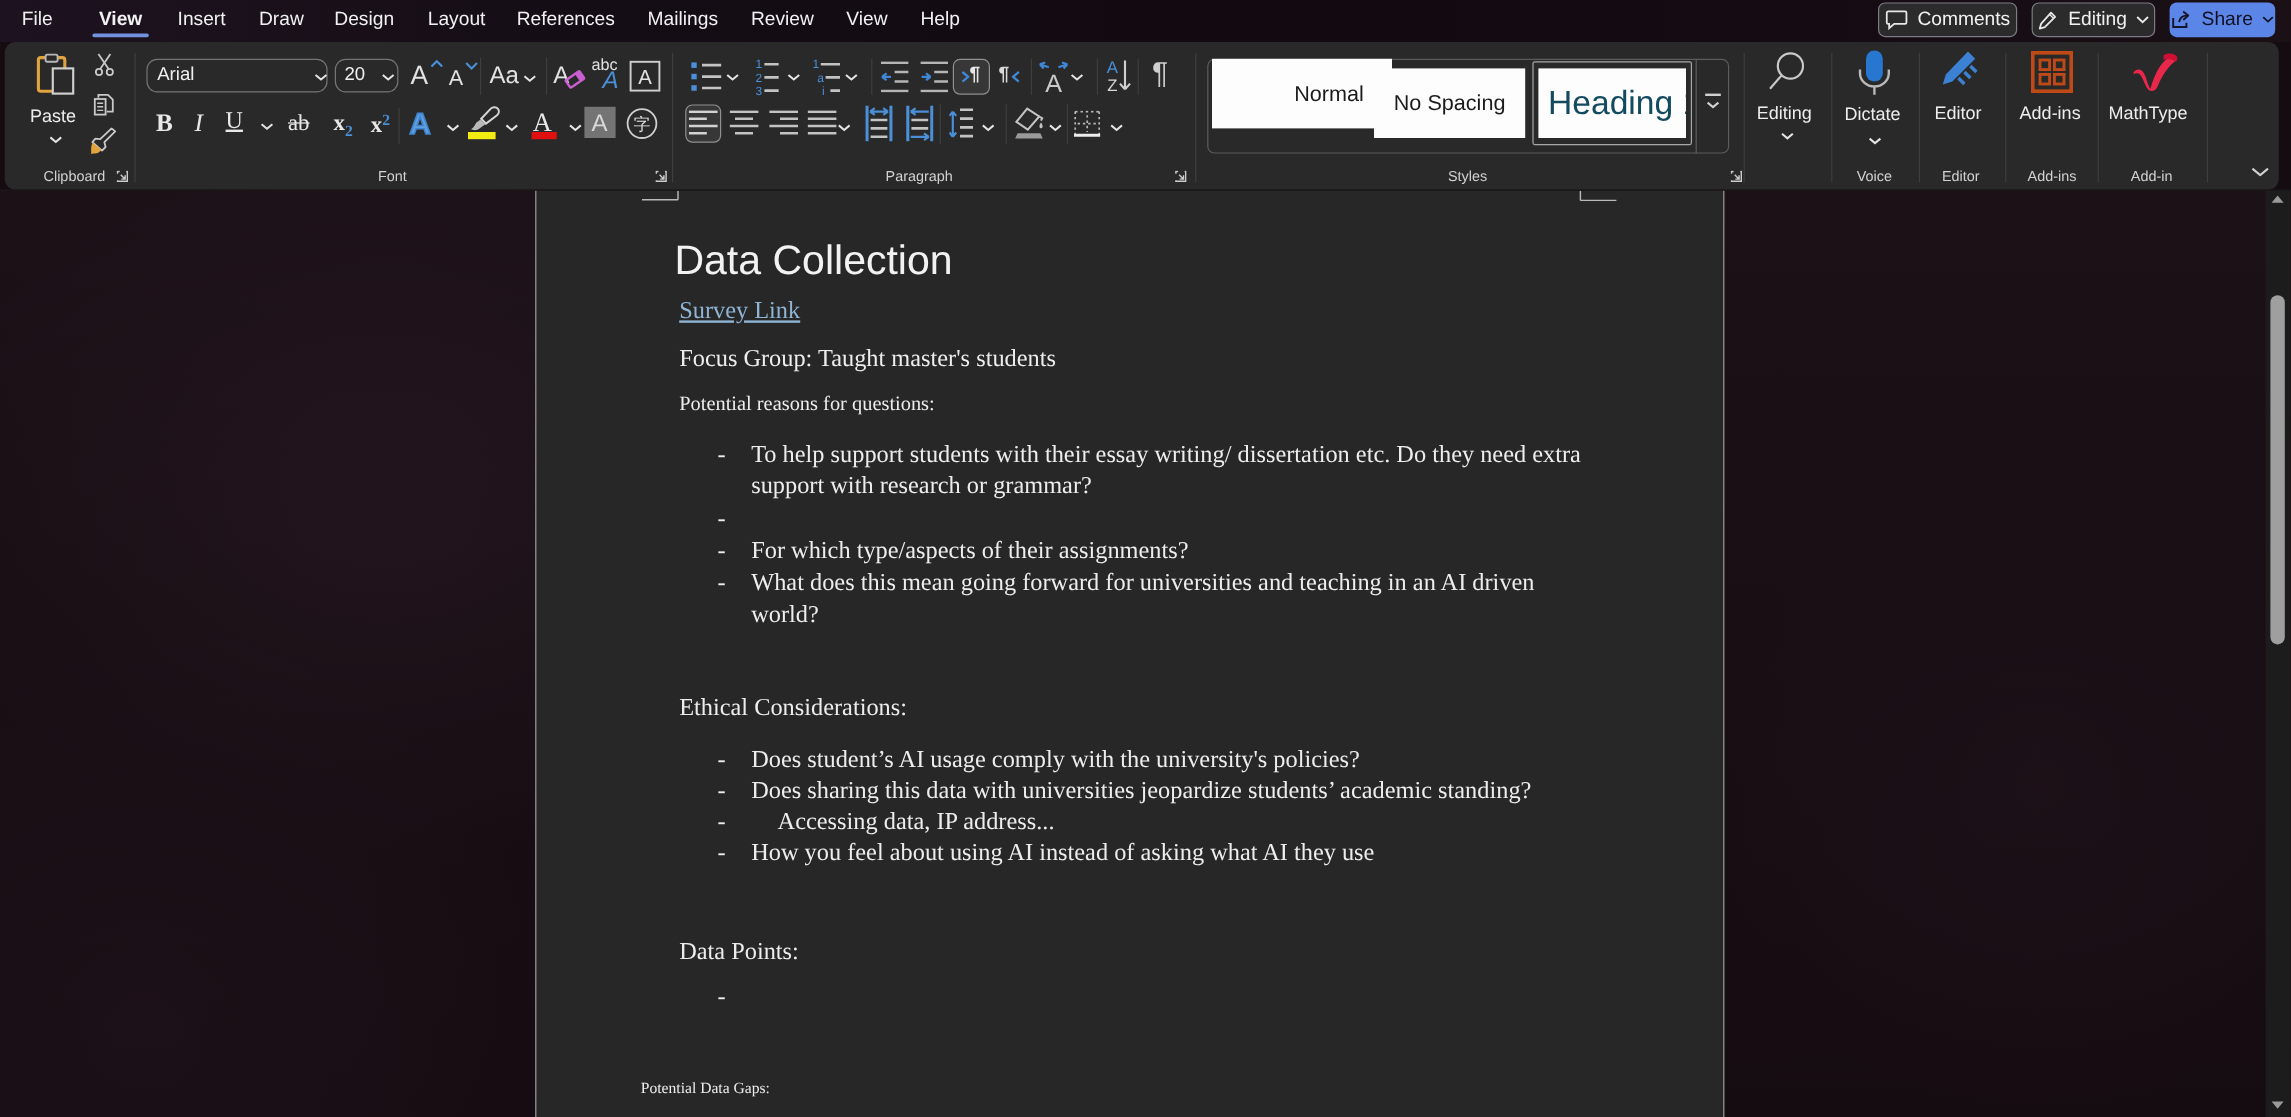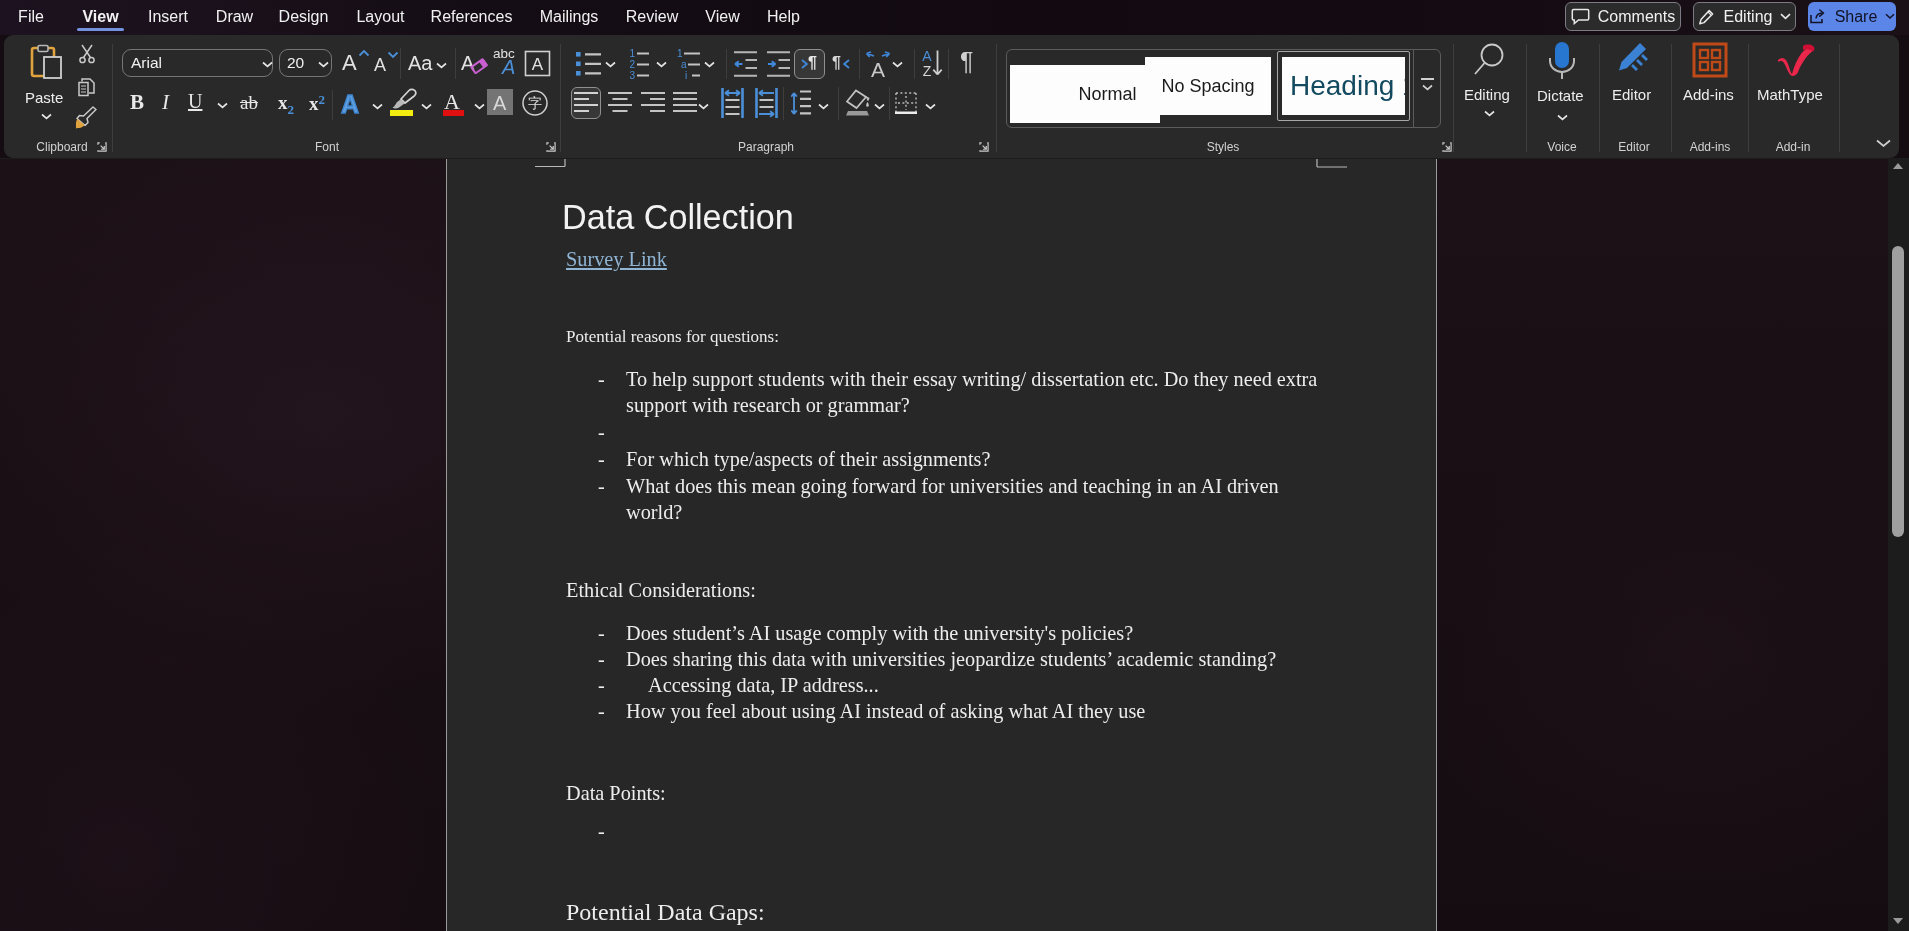--- a/index.html
+++ b/index.html
@@ -312,21 +312,21 @@
     <svg class="chev" style="left:925px;top:103px;" width="11" height="8" viewBox="0 0 11 8">
       <path d="M1 1.5 L5.5 5.279999999999999 L10 1.5" fill="none" stroke="#e4e4e4" stroke-width="1.7"></path>
     </svg>
     <div class="glabel" style="left:721px;width:90px;">Paragraph</div>
     <svg class="launcher" style="left:979px;top:142px;" width="11" height="11" viewBox="0 0 11 11">
       <path d="M1 3 V1 H3 M9 1 H10 V10 H1 V9" fill="none" stroke="#cccccc" stroke-width="1.3"></path>
       <path d="M4 4 L8 8 M8 4.5 V8 H4.5" fill="none" stroke="#cccccc" stroke-width="1.3"></path>
     </svg>
     <div class="sep" style="left:996px;top:44px;height:108px;"></div>
 <div class="abs" style="left:1006px;top:49px;width:435px;height:79px;border:1px solid #5c5c5c;border-radius:6px;"></div>
-    <div class="stylecard" style="left:1010px;top:65px;width:150px;height:58px;padding-left:45px;">Normal</div>
+    <div class="stylecard" style="left:1010px;top:49px;width:150px;height:58px;padding-left:45px;">Normal</div>
     <div class="stylecard" style="left:1145px;top:57px;width:126px;height:58px;">No Spacing</div>
     <div class="abs" style="left:1277px;top:51px;width:133px;height:70px;border:1.5px solid #a8a8a8;border-radius:2px;"></div>
     <div class="stylecard" style="left:1282px;top:57px;width:123px;height:58px;color:#134a5f;font-size:28px;justify-content:flex-start;padding-left:8px;overflow:hidden;white-space:nowrap;">Heading 1</div>
     <div class="abs" style="left:1413px;top:49px;width:28px;height:79px;border-left:1px solid #5c5c5c;"></div>
     <div class="abs" style="left:1421px;top:78px;width:13px;height:2px;background:#d0d0d0;"></div>
     <svg class="chev" style="left:1422px;top:84px;" width="11" height="8" viewBox="0 0 11 8">
       <path d="M1 1.5 L5.5 5.279999999999999 L10 1.5" fill="none" stroke="#d0d0d0" stroke-width="1.7"></path>
     </svg>
     <div class="glabel" style="left:1178px;width:90px;">Styles</div>
     <svg class="launcher" style="left:1442px;top:142px;" width="11" height="11" viewBox="0 0 11 11">
@@ -382,20 +382,21 @@
       <path d="M1 1.5 L7.5 6.96 L14 1.5" fill="none" stroke="#d0d0d0" stroke-width="1.7"></path>
     </svg>
 <div id="canvas" class="abs">
       <div id="page"></div>
       <svg class="abs" style="left:446px;top:0;width:991px;height:20px;" viewBox="0 0 991 20">
         <path d="M89 7.5 h30 M119 7.5 V0" stroke="#b9b9b9" stroke-width="1.2" fill="none"></path>
         <path d="M871 8 h30 M871 8 V0" stroke="#b9b9b9" stroke-width="1.2" fill="none"></path>
       </svg>
       <div class="doc dt" style="left:562px;top:39.0px;font-size:34.2px;color:#f2f2f2;">Data Collection</div>
       <div class="doc" style="left:566px;top:89.4px;font-size:20.3px;color:#8fb4d4;"><span style="text-decoration:underline;">Survey Link</span></div>
+      <div class="doc" style="left:566px;top:129.39999999999998px;font-size:20.3px;">Focus Group: Taught master's students</div>
       <div class="doc" style="left:566px;top:168.39999999999998px;font-size:17px;text-align:center;">Potential reasons for questions:</div>
       <div class="doc" style="left:598px;top:209.39999999999998px;font-size:20.3px;">-</div>
       <div class="doc" style="left:626px;top:209.39999999999998px;font-size:20.3px;">To help support students with their essay writing/ dissertation etc. Do they need extra</div>
       <div class="doc" style="left:626px;top:235.39999999999998px;font-size:20.3px;">support with research or grammar?</div>
       <div class="doc" style="left:598px;top:262.4px;font-size:20.3px;">-</div>
       <div class="doc" style="left:598px;top:289.4px;font-size:20.3px;">-</div>
       <div class="doc" style="left:626px;top:289.4px;font-size:20.3px;">For which type/aspects of their assignments?</div>
       <div class="doc" style="left:598px;top:316.4px;font-size:20.3px;">-</div>
       <div class="doc" style="left:626px;top:316.4px;font-size:20.3px;">What does this mean going forward for universities and teaching in an AI driven</div>
       <div class="doc" style="left:626px;top:342.4px;font-size:20.3px;">world?</div>
@@ -403,21 +404,21 @@
       <div class="doc" style="left:598px;top:463.4px;font-size:20.3px;">-</div>
       <div class="doc" style="left:626px;top:463.4px;font-size:20.3px;">Does student’s AI usage comply with the university's policies?</div>
       <div class="doc" style="left:598px;top:489.4px;font-size:20.3px;">-</div>
       <div class="doc" style="left:626px;top:489.4px;font-size:20.3px;">Does sharing this data with universities jeopardize students’ academic standing?</div>
       <div class="doc" style="left:598px;top:515.4px;font-size:20.3px;">-</div>
       <div class="doc" style="left:648px;top:515.4px;font-size:20.3px;">Accessing data, IP address...</div>
       <div class="doc" style="left:598px;top:541.4px;font-size:20.3px;">-</div>
       <div class="doc" style="left:626px;top:541.4px;font-size:20.3px;">How you feel about using AI instead of asking what AI they use</div>
       <div class="doc" style="left:566px;top:623.4px;font-size:20.3px;">Data Points:</div>
       <div class="doc" style="left:598px;top:661.4px;font-size:20.3px;">-</div>
-      <div class="doc" style="left:566px;top:740.4px;font-size:24px;">Potential Data Gaps:</div>
+      <div class="doc" style="left:534px;top:740.4px;font-size:13px;">Potential Data Gaps:</div>
     </div>
     <div id="sbtrack" class="abs"></div>
     <svg class="abs" style="left:1891px;top:161px;" width="14" height="11" viewBox="0 0 14 11">
       <path d="M7 2 L12 8 H2 Z" fill="#9a9a9a"></path>
     </svg>
     <div id="sbthumb" class="abs"></div>
     <svg class="abs" style="left:1891px;top:915px;" width="14" height="11" viewBox="0 0 14 11">
       <path d="M7 9 L12 3 H2 Z" fill="#9a9a9a"></path>
     </svg>
 </div>

